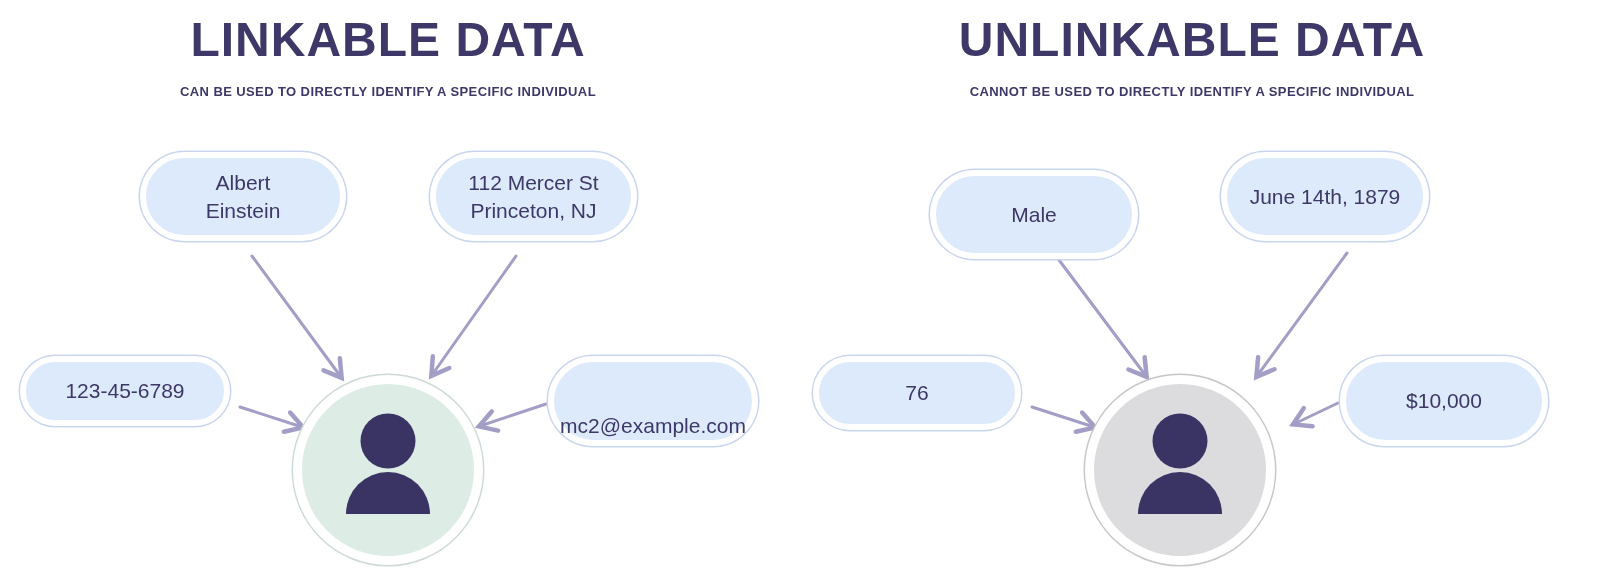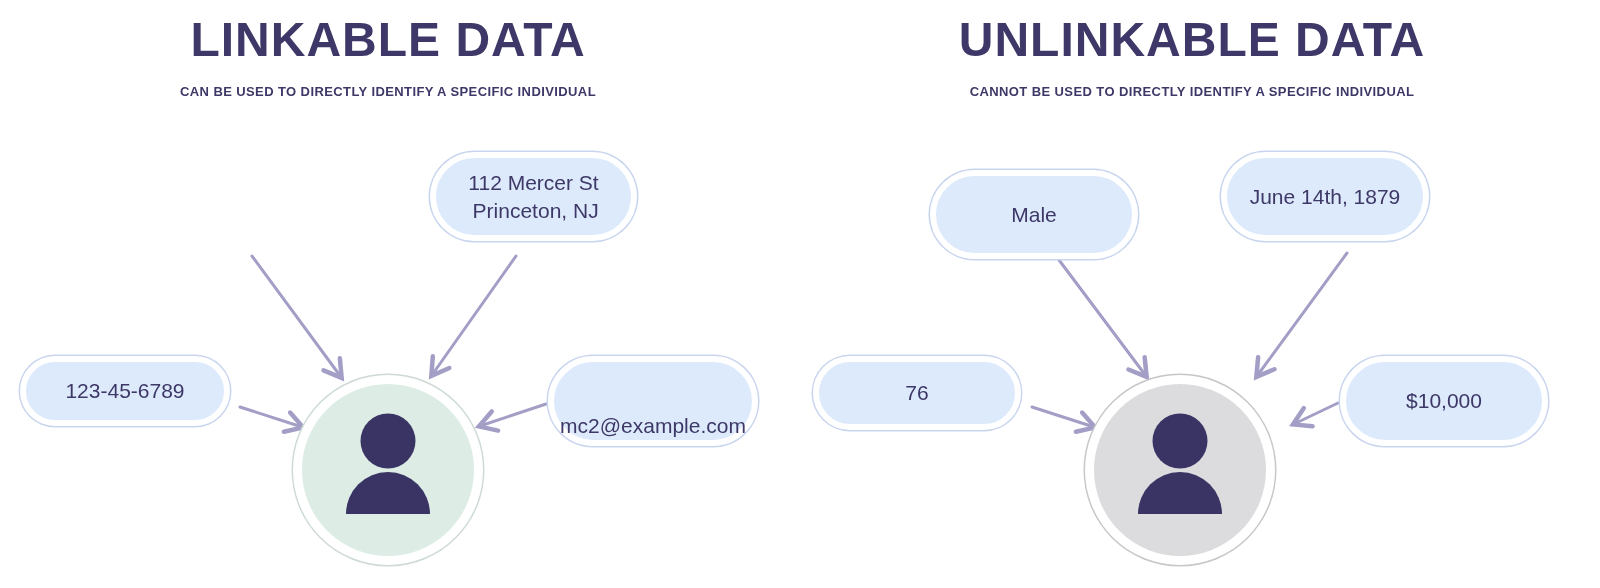--- a/index.html
+++ b/index.html
@@ -33,21 +33,21 @@
   .t-right{left:1178px;margin-left:14px;}
   .pill{
     position:absolute;box-sizing:border-box;border-radius:999px;
     background:var(--pill-fill);border:6px solid #fff;
     box-shadow:0 0 0 1.5px var(--pill-border);
     display:flex;align-items:center;justify-content:center;
     text-align:center;color:var(--ink);font-size:21px;line-height:1.32;
   }
   .pill .lines span{display:block;}
   #pill-name{left:140px;top:152px;width:206px;height:89px;}
-  #pill-address{left:430px;top:152px;width:207px;height:89px;text-align:right;}
+  #pill-address{left:430px;top:152px;width:207px;height:89px;}
   #pill-ssn{left:20px;top:356px;width:210px;height:70px;}
   #pill-email{left:548px;top:356px;width:210px;height:90px;align-items:flex-end;}
   #pill-gender{left:930px;top:152px;width:208px;height:89px;margin-top:18px;}
   #pill-birthdate{left:1221px;top:152px;width:208px;height:89px;}
   #pill-age{left:813px;top:356px;width:208px;height:74px;}
   #pill-networth{left:1340px;top:356px;width:208px;height:90px;}
   .avatar{
     position:absolute;box-sizing:border-box;width:190px;height:190px;
     border-radius:50%;border:9px solid #fff;
     display:flex;align-items:center;justify-content:center;
@@ -81,20 +81,26 @@
       <path d="M1056 256 L1146 376" marker-end="url(#arrowhead)"></path>
       <path d="M1347 253 L1257 376" marker-end="url(#arrowhead)"></path>
       <path d="M1032 407 L1094 427" marker-end="url(#arrowhead)"></path>
       <path d="M1338 403 L1294 424" marker-end="url(#arrowhead)"></path>
     </g>
   </svg>
 
   <div class="panel-title t-left">LINKABLE DATA</div>
   <div class="panel-subtitle t-left">CAN BE USED TO DIRECTLY IDENTIFY A SPECIFIC INDIVIDUAL</div>
 
+  <div class="pill" id="pill-name">
+    <div class="lines">
+      <span>Albert</span>
+      <span>Einstein</span>
+    </div>
+  </div>
   <div class="pill" id="pill-address">
     <div class="lines">
       <span>112 Mercer St</span>
       <span>Princeton, NJ</span>
     </div>
   </div>
   <div class="pill" id="pill-ssn">
     <div class="lines">
       <span>123-45-6789</span>
     </div>

